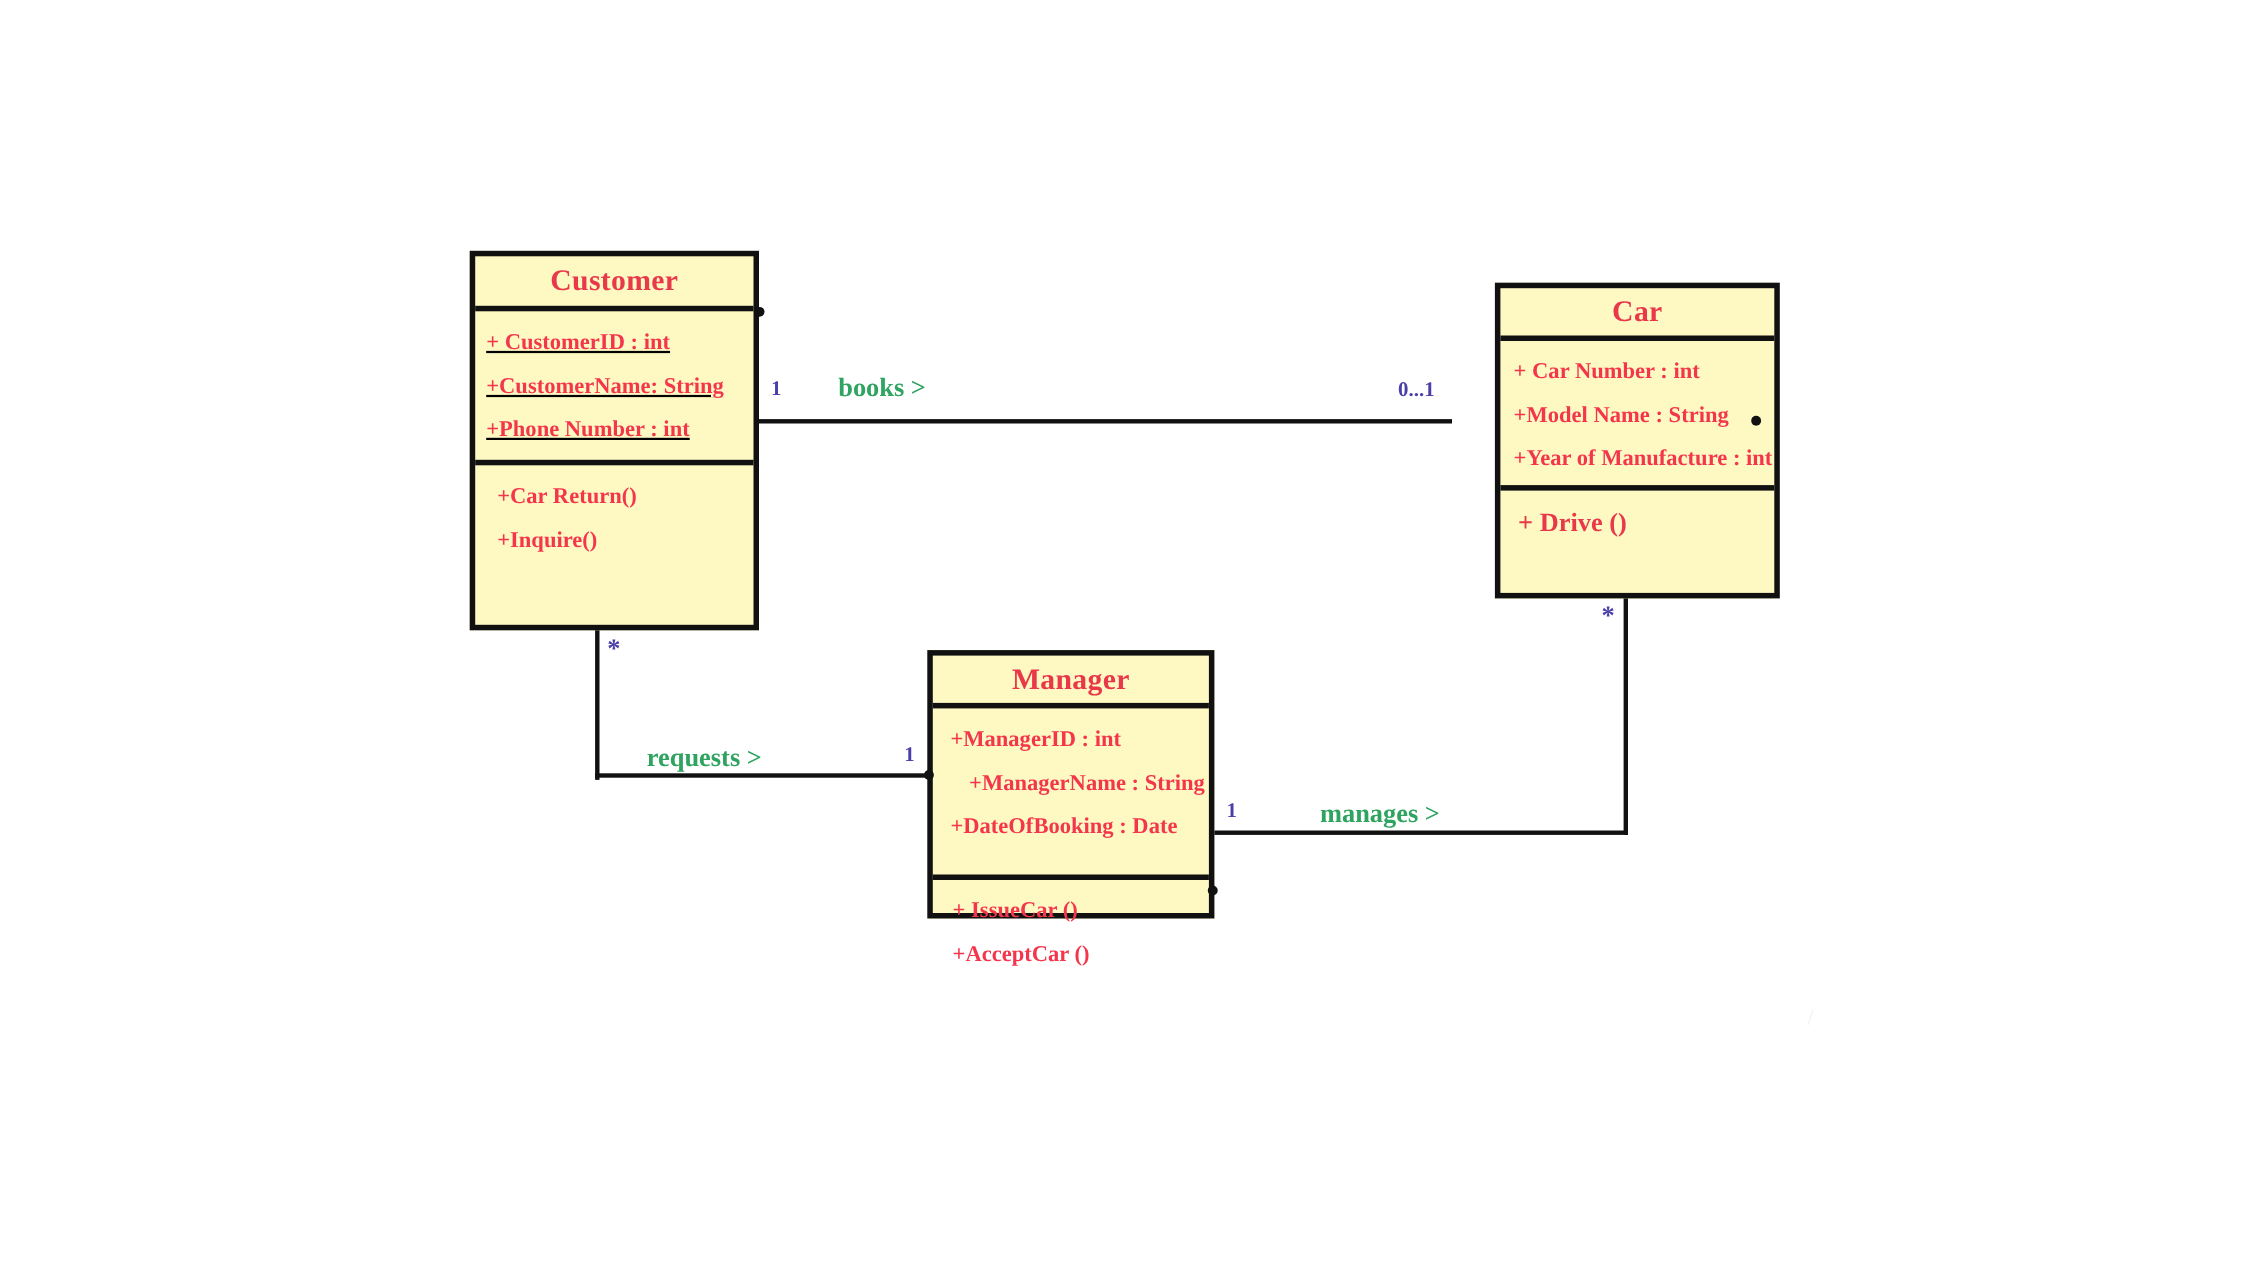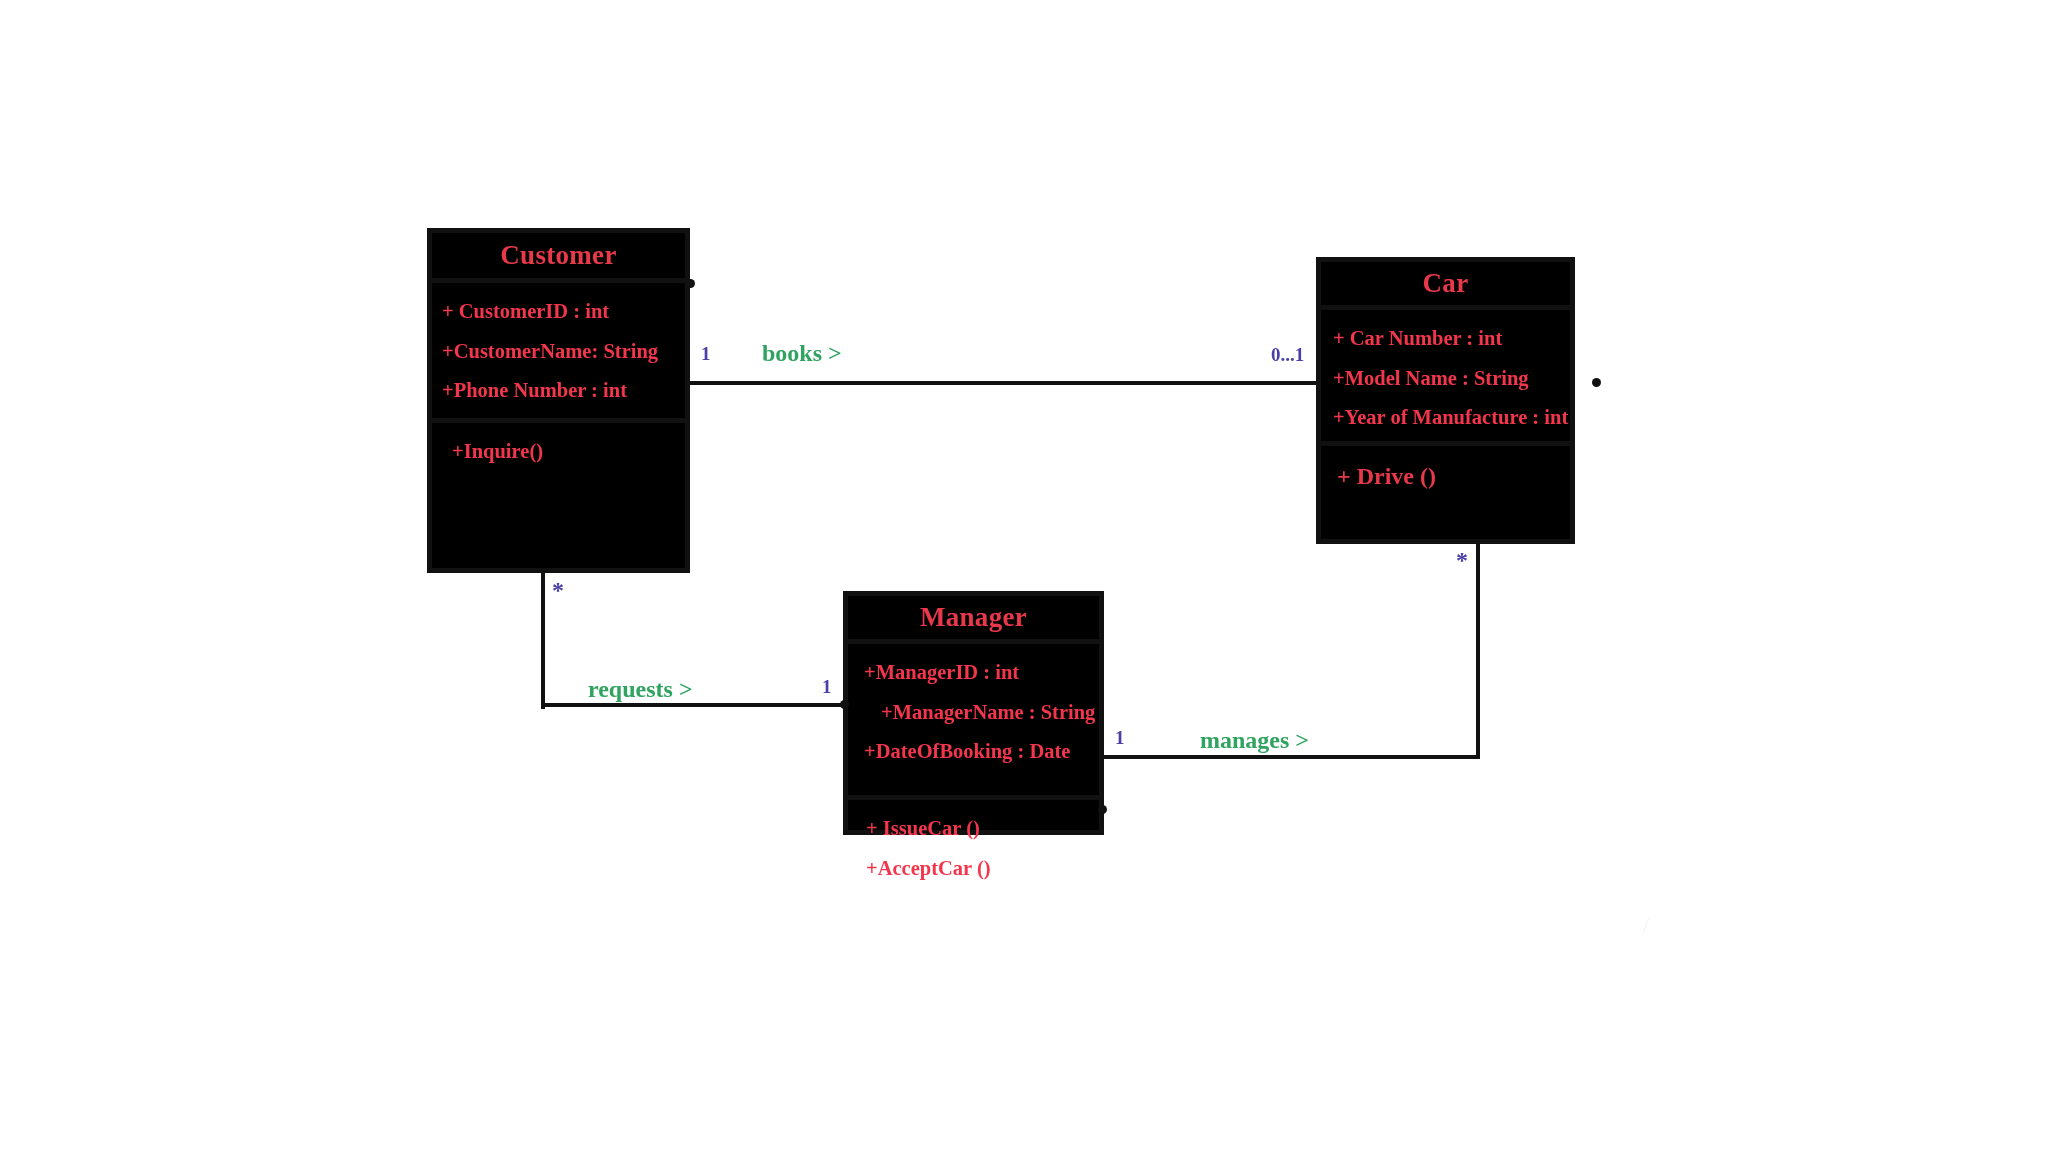--- a/index.html
+++ b/index.html
@@ -18,21 +18,21 @@
     position: relative;
     width: 2048px;
     height: 1152px;
     background: #ffffff;
   }
 
   
   .uml-class {
     position: absolute;
     box-sizing: border-box;
-    background: #000000;
+    background: #fef9c3;
     border: 5px solid #111111;
     z-index: 5;
   }
   .class-name {
     box-sizing: border-box;
     text-align: center;
     color: #e8384a;
     font-weight: bold;
     font-size: 27px;
     letter-spacing: 0.3px;
@@ -126,25 +126,26 @@
   <div class="joint" style="left:1098px; top:805px;"></div>
 
   <div class="uml-class" style="left:427px; top:228px; width:263px; height:345px;">
     <div class="class-name" style="height:50px;">Customer</div>
     <div class="compartment attrs" style="height:140px;text-decoration:underline;">
       <div class="member">+ CustomerID : int</div>
       <div class="member">+CustomerName: String</div>
       <div class="member">+Phone Number : int</div>
     </div>
     <div class="compartment ops">
+      <div class="member" style="padding-left:10px;">+Car Return()</div>
       <div class="member" style="padding-left:10px;">+Inquire()</div>
     </div>
   </div>
 
-  <div class="uml-class" style="left:1316px; top:257px; width:259px; height:287px;">
+  <div class="uml-class" style="left:1359px; top:257px; width:259px; height:287px;">
     <div class="class-name" style="height:48px;">Car</div>
     <div class="compartment attrs" style="height:136px;">
       <div class="member" style="padding-left:2px;">+ Car Number : int</div>
       <div class="member" style="padding-left:2px;">+Model Name : String</div>
       <div class="member" style="padding-left:2px;">+Year of Manufacture : int</div>
     </div>
     <div class="compartment ops">
       <div class="member drive">+ Drive ()</div>
     </div>
   </div>

